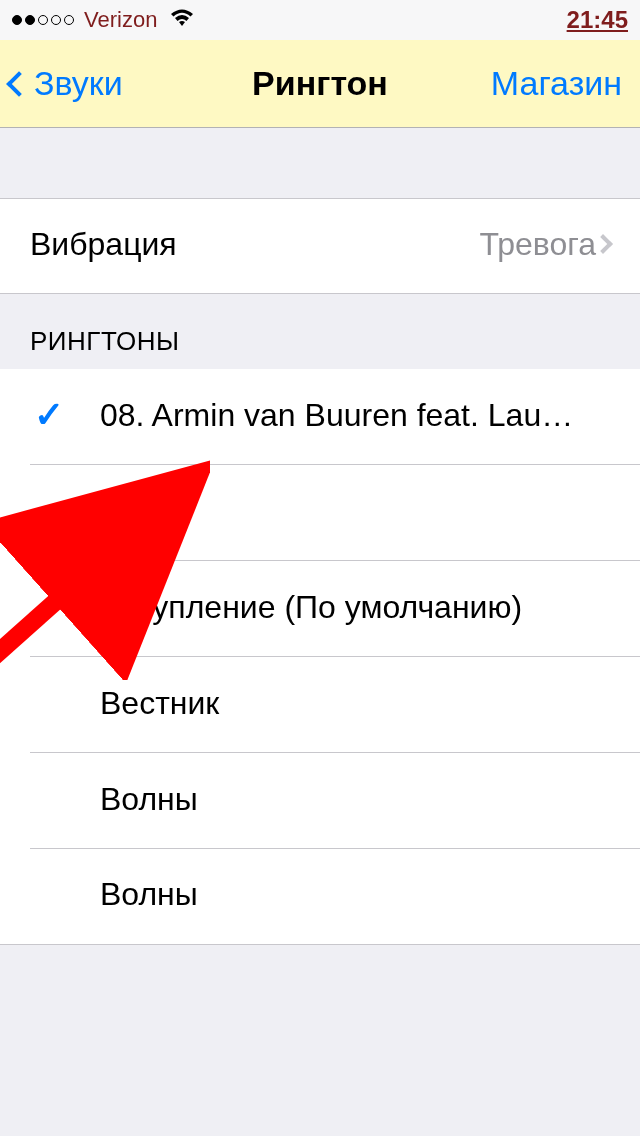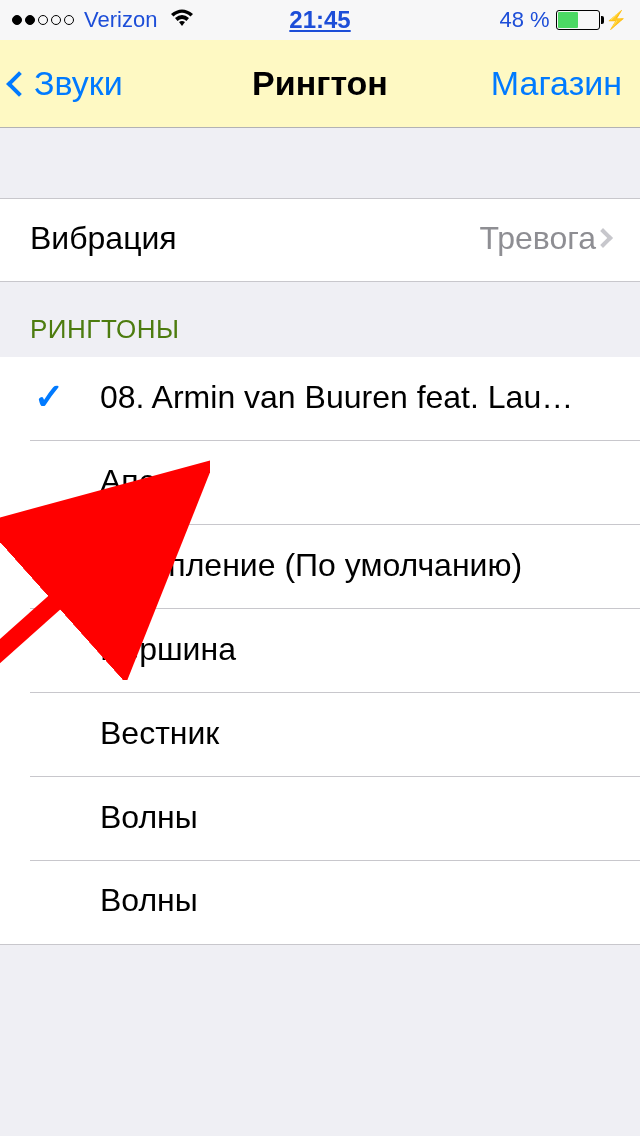--- a/index.html
+++ b/index.html
@@ -16,21 +16,21 @@
       position: relative;
       overflow: hidden;
     }
     .status-bar {
       height: 40px;
       background: #f7f7f8;
       display: flex;
       align-items: center;
       padding: 0 12px;
       font-size: 24px;
-      color: #1d4ed8;
+      color: #7f1d1d;
     }
     .status-left {
       display: flex;
       align-items: center;
       gap: 6px;
       flex: 1;
     }
     .signal-dots {
       display: flex;
       gap: 3px;
@@ -140,21 +140,21 @@
       font-size: 34px;
       cursor: pointer;
       position: absolute;
       right: 18px;
     }
     .section-gap {
       height: 70px;
     }
     .cell {
       background: #fff;
-      height: 84px;
+      height: 96px;
       display: flex;
       align-items: center;
       padding: 0 30px 4px 30px;
       font-size: 32px;
       color: #000;
       position: relative;
       border-top: 1px solid #c8c7cc;
     }
     .cell.first {
       border-top: 1px solid #c8c7cc;
@@ -176,21 +176,21 @@
       display: inline-block;
       width: 14px;
       height: 14px;
       border-right: 4px solid #c7c7cc;
       border-top: 4px solid #c7c7cc;
       transform: rotate(45deg);
     }
     .section-header {
       padding: 32px 30px 12px 30px;
       font-size: 26px;
-      color: #4d7c0f;
+      color: #000000;
       text-transform: uppercase;
       letter-spacing: 0.5px;
     }
     .list .cell {
       padding-left: 100px;
     }
     .list .cell::after {
       content: "";
       position: absolute;
       left: 30px;
@@ -234,27 +234,20 @@
       <span class="dot"></span>
     </div>
     <span class="carrier">Verizon</span>
     <span class="wifi-icon">
       <svg width="26" height="20" viewBox="0 0 26 20">
         <path d="M13 18 L10 14 Q13 12 16 14 Z M6 10 Q13 4 20 10 L17.5 13 Q13 9 8.5 13 Z M2 6 Q13 -3 24 6 L21.5 8.5 Q13 1 4.5 8.5 Z" fill="#000"></path>
       </svg>
     </span>
   </div>
   <div class="status-center">21:45</div>
-  <div class="status-right">
-    <span class="battery-pct">48 %</span>
-    <span class="battery">
-        <span class="battery-fill"></span>
-      </span>
-    <span class="bolt">⚡</span>
-  </div>
 </div>
 
 <div class="nav-bar">
   <div class="back-button">
     <span class="chevron-left"></span>
     <span>Звуки</span>
   </div>
   <div class="nav-title">Рингтон</div>
   <div class="store-button">Магазин</div>
 </div>
@@ -272,23 +265,20 @@
 <div class="list">
   <div class="cell">
     <span class="checkmark">✓</span>
     <span class="cell-label">08. Armin van Buuren feat. Lau…</span>
   </div>
   <div class="cell">
     <span class="cell-label">Апекс</span>
   </div>
   <div class="cell">
     <span class="cell-label">Вступление (По умолчанию)</span>
-  </div>
-  <div class="cell">
-    <span class="cell-label">Вершина</span>
   </div>
   <div class="cell">
     <span class="cell-label">Вестник</span>
   </div>
   <div class="cell">
     <span class="cell-label">Волны</span>
   </div>
   <div class="cell last">
     <span class="cell-label">Волны</span>
   </div>

